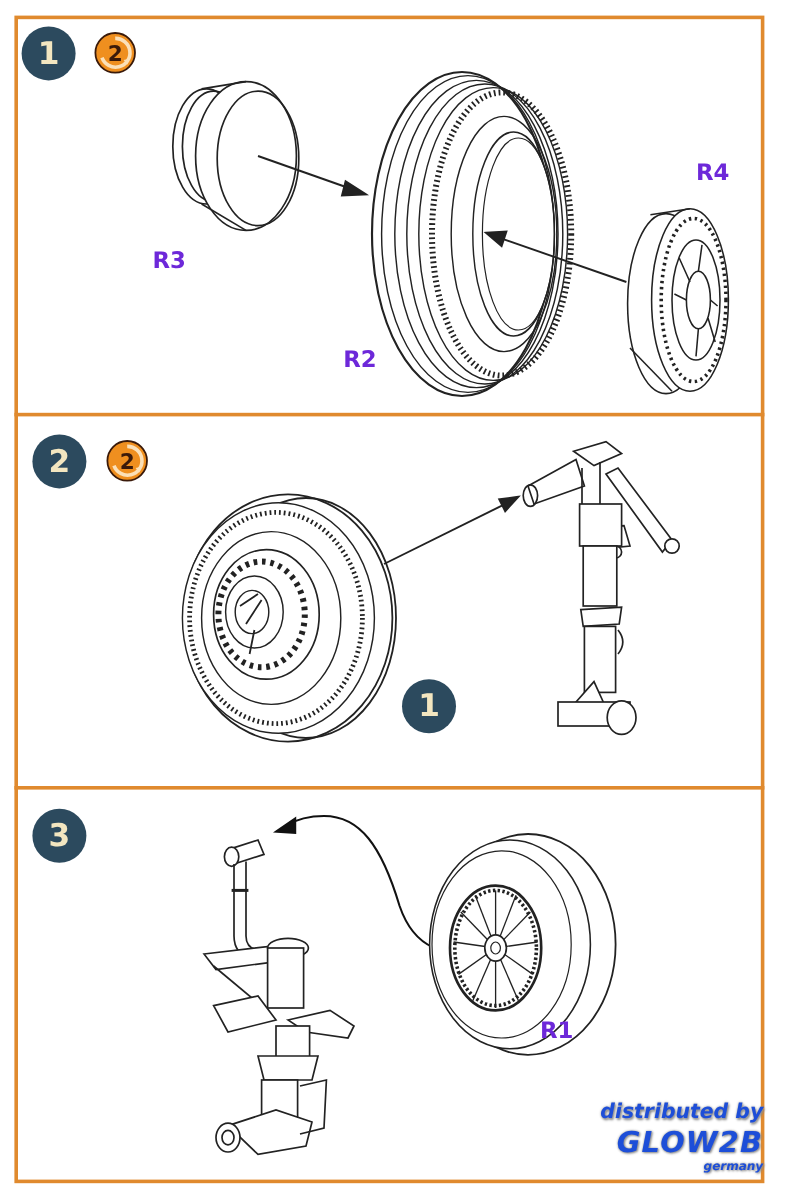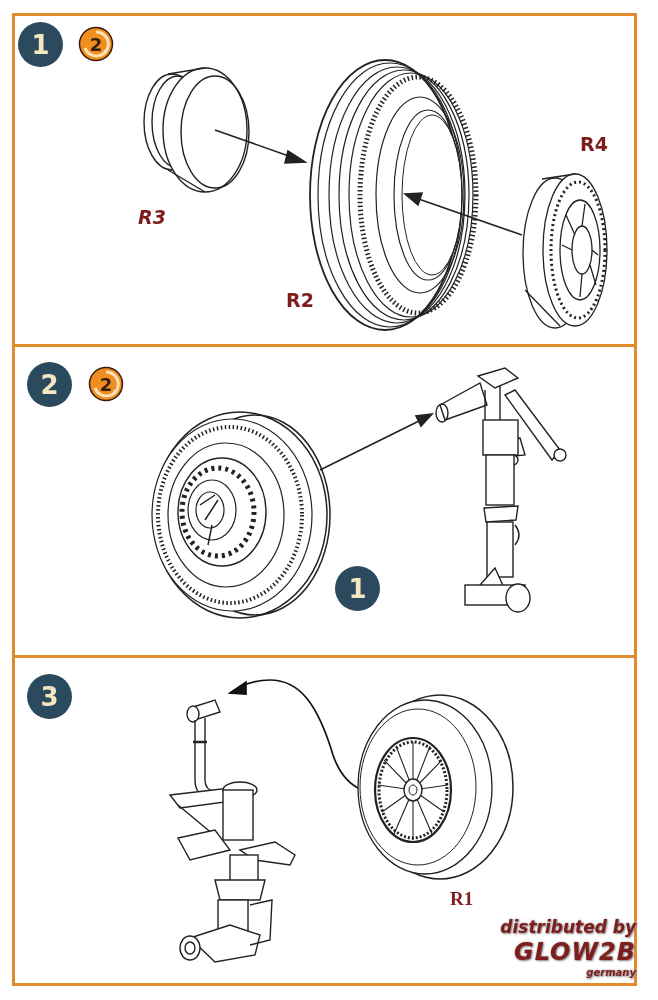--- a/index.html
+++ b/index.html
@@ -1,23 +1,23 @@
 <!DOCTYPE html>
 <html><head>
 <meta charset="utf-8">
 <style>
   html, body { margin:0; padding:0; background:#ffffff; }
   body { width:658px; height:1000px; position:relative; overflow:hidden; font-family:"DejaVu Sans", sans-serif; }
   .frame { position:absolute; left:12px; top:13px; width:625px; height:973px; border:3px solid #e08a2e; box-sizing:border-box; }
   .divider { position:absolute; left:12px; width:625px; height:3px; background:#e08a2e; }
   .step-badge { position:absolute; width:45px; height:45px; border-radius:50%; background:#2c4a5e; color:#f3e6c0; font-weight:bold; font-size:26px; display:flex; align-items:center; justify-content:center; font-family:"DejaVu Sans", sans-serif; }
   .repeat-badge { position:absolute; width:36px; height:36px; }
-  .part-label { position:absolute; font-family:"DejaVu Sans", sans-serif; font-weight:bold; font-size:19px; color:#7f1d1d; }
+  .part-label { position:absolute; font-family:"DejaVu Sans", sans-serif; font-weight:bold; font-size:19px; color:#6d28d9; }
   svg.art { position:absolute; left:0; top:0; }
-  .watermark { position:absolute; right:22px; bottom:22px; text-align:right; color:#7f1d1d; font-family:"DejaVu Sans", sans-serif; font-style:italic; font-weight:bold; text-shadow:0 0 2px #999, 1px 1px 2px #888; }
+  .watermark { position:absolute; right:22px; bottom:22px; text-align:right; color:#1d4ed8; font-family:"DejaVu Sans", sans-serif; font-style:italic; font-weight:bold; text-shadow:0 0 2px #999, 1px 1px 2px #888; }
   .watermark .wm-line1 { font-size:17px; }
   .watermark .wm-line2 { font-size:24px; letter-spacing:1px; line-height:30px; }
   .watermark .wm-line3 { font-size:10px;text-align:right; }
 </style>
 </head>
 <body>
 
 <div class="frame"></div>
 <div class="divider" style="top:344px;"></div>
 <div class="divider" style="top:655px;"></div>
@@ -71,21 +71,21 @@
       <ellipse cx="575" cy="250" rx="32" ry="76" fill="#fff"></ellipse>
       <ellipse cx="578" cy="250" rx="27" ry="68" stroke-width="3" stroke-dasharray="2 3"></ellipse>
       <ellipse cx="580" cy="250" rx="20" ry="50"></ellipse>
       <ellipse cx="582" cy="250" rx="10" ry="24"></ellipse>
       <path d="M582 226 L585 204 M582 274 L580 297 M572 250 L562 245 M592 250 L598 255 M575 235 L566 215 M590 265 L596 285"></path>
       <path d="M542 179 L575 174"></path>
       <path d="M525 290 L560 326"></path>
     </g>
   </svg>
 
-  <span class="part-label" style="left:138px; top:206px;font-style:italic;">R3</span>
+  <span class="part-label" style="left:127px; top:206px;">R3</span>
   <span class="part-label" style="left:286px; top:289px;">R2</span>
   <span class="part-label" style="left:580px; top:133px;">R4</span>
 </div>
 
 <div>
   <div class="step-badge" style="left:27px; top:362px;">
     <span>2</span>
   </div>
   <svg class="repeat-badge" style="left:88px; top:366px;" viewBox="0 0 36 36">
     <circle cx="18" cy="18" r="16.5" fill="#ef8f1f" stroke="#3a1a0a" stroke-width="1.5"></circle>
@@ -190,20 +190,20 @@
         <line x1="413" y1="790" x2="382" y2="812"></line>
         <line x1="413" y1="790" x2="378" y2="785"></line>
         <line x1="413" y1="790" x2="384" y2="760"></line>
         <line x1="413" y1="790" x2="396" y2="746"></line>
       </g>
       <ellipse cx="413" cy="790" rx="9" ry="11" stroke-width="1.4" fill="#fff"></ellipse>
       <ellipse cx="413" cy="790" rx="4" ry="5" stroke-width="1"></ellipse>
     </g>
   </svg>
 
-  <span class="part-label" style="left:450px; top:888px;font-family:Liberation Serif, serif;">R1</span>
+  <span class="part-label" style="left:450px; top:848px;">R1</span>
 </div>
 
 <div class="watermark">
   <div class="wm-line1">distributed by</div>
   <div class="wm-line2">GLOW2B</div>
   <div class="wm-line3">germany</div>
 </div>
 
 </body></html>

